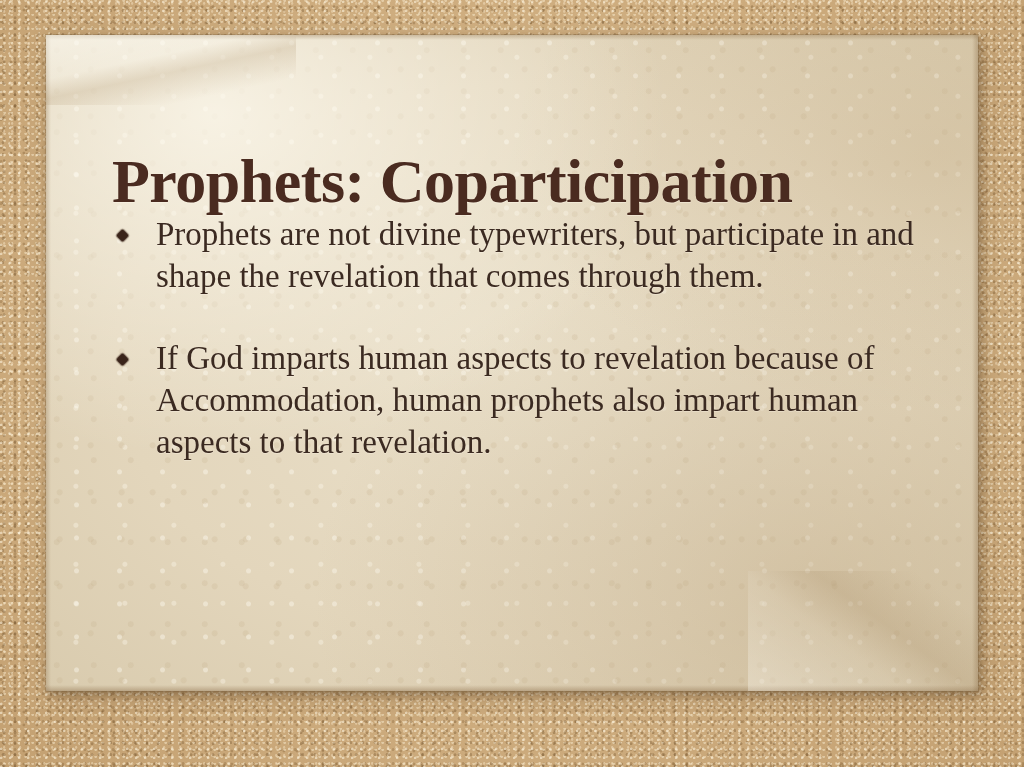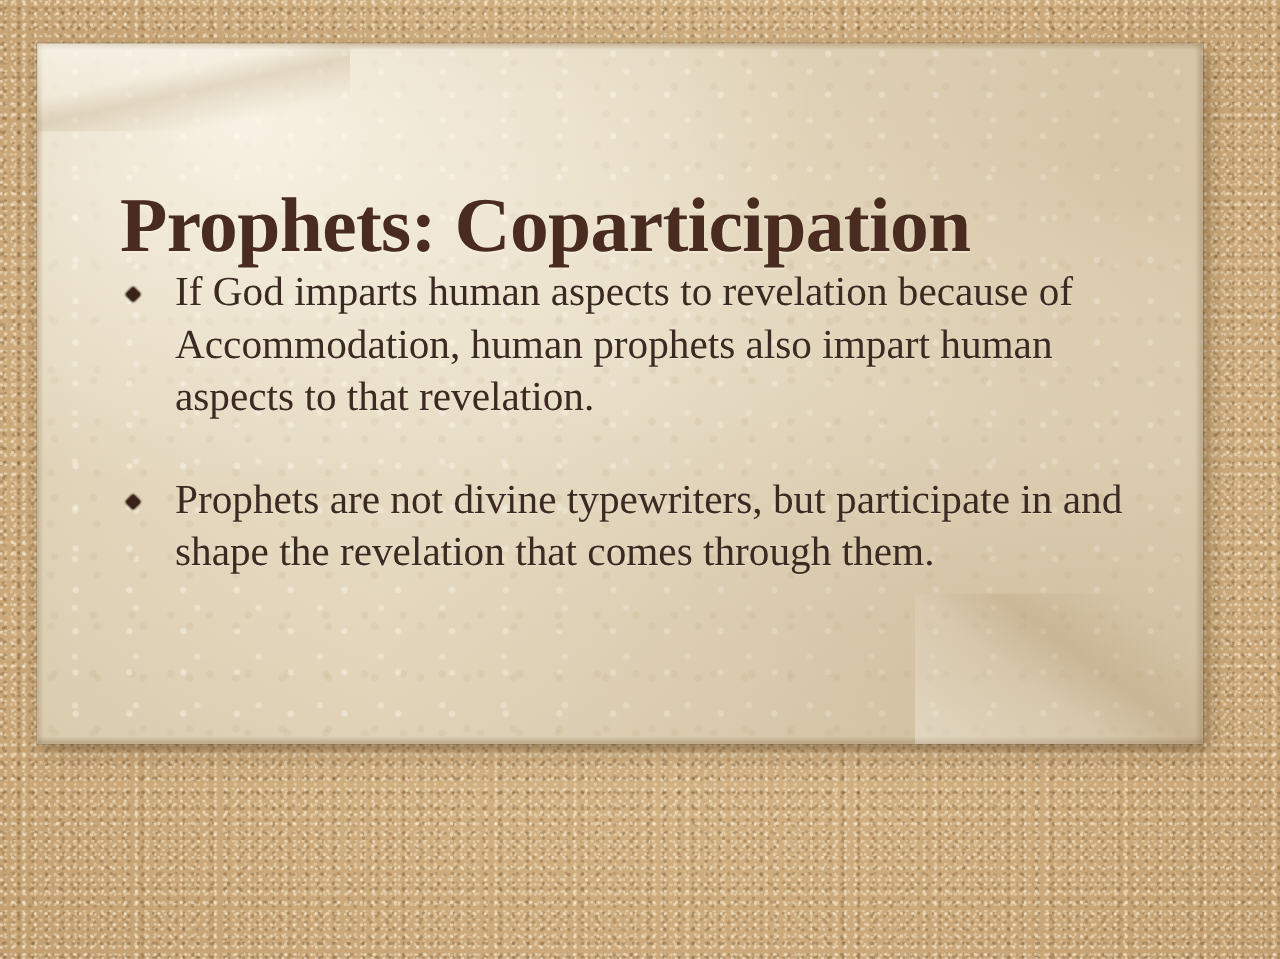--- a/index.html
+++ b/index.html
@@ -31,24 +31,24 @@
       radial-gradient(ellipse at 50% 45%, #dcbd92 0%, #cfae80 55%, #c3a071 100%);
     background-size:
       9px 9px, 11px 11px, 7px 7px, 13px 13px,
       8px 8px, 12px 12px, 10px 10px, 14px 14px,
       100% 100%;
   }
 
   
   #paper {
     position: absolute;
-    left: 30px;
+    left: 46px;
     top: 35px;
     width: 932px;
-    height: 560px;
+    height: 656px;
     background-color: #e6dac2;
     background-image:
       radial-gradient(ellipse at 18% 12%, rgba(255,252,242,0.75) 0%, rgba(255,252,242,0) 42%),
       radial-gradient(ellipse at 82% 86%, rgba(186,163,126,0.40) 0%, rgba(186,163,126,0) 46%),
       radial-gradient(ellipse at 96% 18%, rgba(198,175,138,0.35) 0%, rgba(198,175,138,0) 34%),
       radial-gradient(circle at 29% 37%, rgba(196,175,140,0.22) 0 2.5px, rgba(0,0,0,0) 3.5px),
       radial-gradient(circle at 71% 24%, rgba(255,252,243,0.40) 0 2px, rgba(0,0,0,0) 3px),
       radial-gradient(circle at 44% 73%, rgba(193,171,134,0.20) 0 2.5px, rgba(0,0,0,0) 3.6px),
       radial-gradient(circle at 61% 57%, rgba(255,251,240,0.35) 0 2px, rgba(0,0,0,0) 3px),
       radial-gradient(ellipse at 50% 50%, #eae0ca 0%, #e3d6bc 60%, #d9cbae 100%);
@@ -180,25 +180,25 @@
     <div id="fold-crease-2"></div>
 
     <div id="content">
 
       <h1 id="slide-title">Prophets: Coparticipation</h1>
 
       <ul id="bullet-list">
 
         <li class="bullet-item">
           <span class="bullet-marker"></span>
-          <span class="bullet-text">If God imparts human aspects to revelation because of Accommodation, human prophets also impart human aspects to that revelation.</span>
+          <span class="bullet-text">Prophets are not divine typewriters, but participate in and shape the revelation that comes through them.</span>
         </li>
 
         <li class="bullet-item">
           <span class="bullet-marker"></span>
-          <span class="bullet-text">Prophets are not divine typewriters, but participate in and shape the revelation that comes through them.</span>
+          <span class="bullet-text">If God imparts human aspects to revelation because of Accommodation, human prophets also impart human aspects to that revelation.</span>
         </li>
 
       </ul>
 
     </div>
   </div>
 </div>
 
 </body></html>

